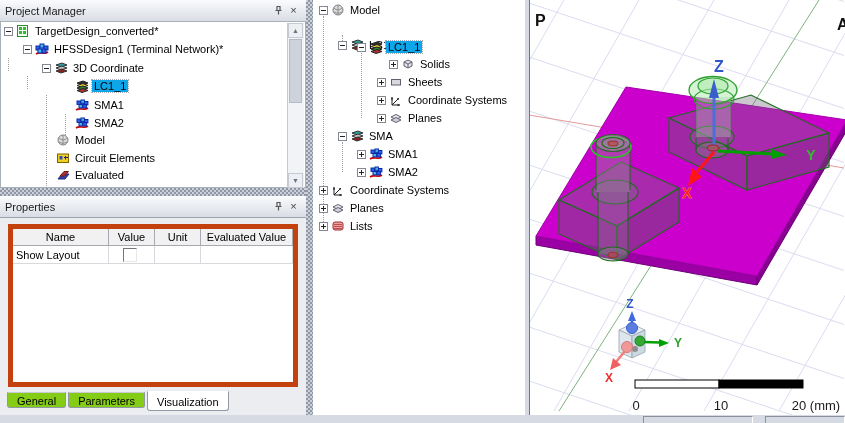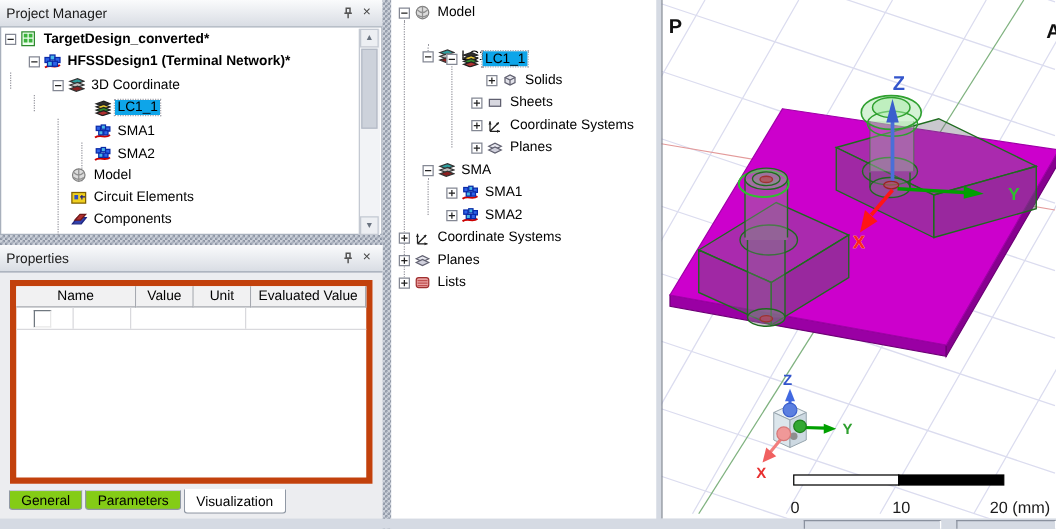--- a/index.html
+++ b/index.html
@@ -8,21 +8,21 @@
   .panel{position:absolute;background:#ECEDF0}
   .titlebar{position:absolute;left:0;top:0;right:0;height:21px;display:flex;align-items:center;
             padding:0 5px;background:linear-gradient(#FAFBFC,#D9DDE4);border-bottom:1px solid #9AA2B0;
             font-size:11px;color:#1A1A1A}
   .titlebar .t{flex:1 1 auto;white-space:nowrap;overflow:hidden}
   .tbtn{width:15px;height:15px;display:flex;align-items:center;justify-content:center;color:#444;
         font-size:11px;line-height:15px;cursor:default}
   .treearea{position:absolute;background:#FFF;border:1px solid #A8B0BC;box-sizing:border-box}
   .trow{position:absolute;height:16px;display:flex;align-items:center;gap:3px;white-space:nowrap;cursor:default}
   .trow .lbl{padding:0 2px}
-  .trow.bold .lbl{font-weight:bold}
+  .trow.bold .lbl{font-weight:normal}
   .lbl.sel{background:#0ea5e9;outline:1px dotted #A8A8B0}
   .exp{position:relative;width:9px;height:9px;box-sizing:border-box;border:1px solid #848894;background:#FFF;flex:none}
   .exp::before{content:"";position:absolute;left:1px;right:1px;top:3px;height:1px;background:#222}
   .exp.plus::after{content:"";position:absolute;top:1px;bottom:1px;left:3px;width:1px;background:#222}
   .ticon{flex:none;display:flex}
   .stem{position:absolute;width:0;border-left:1px dotted #9A9AA2}
   .splitter{background-color:#CBD0D9;
     background-image:linear-gradient(45deg,#8F97A6 25%,transparent 25%,transparent 75%,#8F97A6 75%),
                      linear-gradient(45deg,#8F97A6 25%,transparent 25%,transparent 75%,#8F97A6 75%);
     background-size:4px 4px;background-position:0 0,2px 2px;position:absolute}
@@ -174,21 +174,21 @@
         </span>
       <span class="lbl">Circuit Elements</span>
     </div>
     <div class="trow" style="left:55px;top:145px">
       <span class="ticon">
           <svg width="14" height="14">
             <path d="M2 11 L6 6 L13 6 L9 11 Z" fill="#3040B0" stroke="#202880"></path>
             <path d="M4 8 L8 3.5 L12.5 3.5 L8.5 8 Z" fill="#B03030" stroke="#701818"></path>
           </svg>
         </span>
-      <span class="lbl">Components</span>
+      <span class="lbl">Evaluated</span>
     </div>
 
     <div class="scroll" style="right:1px;top:1px;height:165px">
       <div class="sbtn" style="top:0">▲</div>
       <div class="sthumb" style="top:16px;height:64px"></div>
       <div class="sbtn" style="bottom:0">▼</div>
     </div>
   </div>
 </div>
 
@@ -210,20 +210,21 @@
   </div>
   <div class="ptable" style="left:8px;top:28px;width:290px;height:163px">
     <div class="phead">
       <div class="hcell" style="width:96px">Name</div>
       <div class="hcell" style="width:46px">Value</div>
       <div class="hcell" style="width:46px">Unit</div>
       <div class="hcell" style="width:92px">Evaluated Value</div>
       <div class="hcell" style="flex:1 1 auto;border-right:none"></div>
     </div>
     <div class="prow">
+      <div class="pcell" style="width:96px">Show Layout</div>
       <div class="pcell" style="width:46px">
         <div class="checkbox"></div>
       </div>
       <div class="pcell" style="width:46px"></div>
       <div class="pcell" style="width:92px"></div>
     </div>
   </div>
   <div class="tabs" style="left:7px;top:196px">
     <div class="tab">General</div>
     <div class="tab">Parameters</div>

